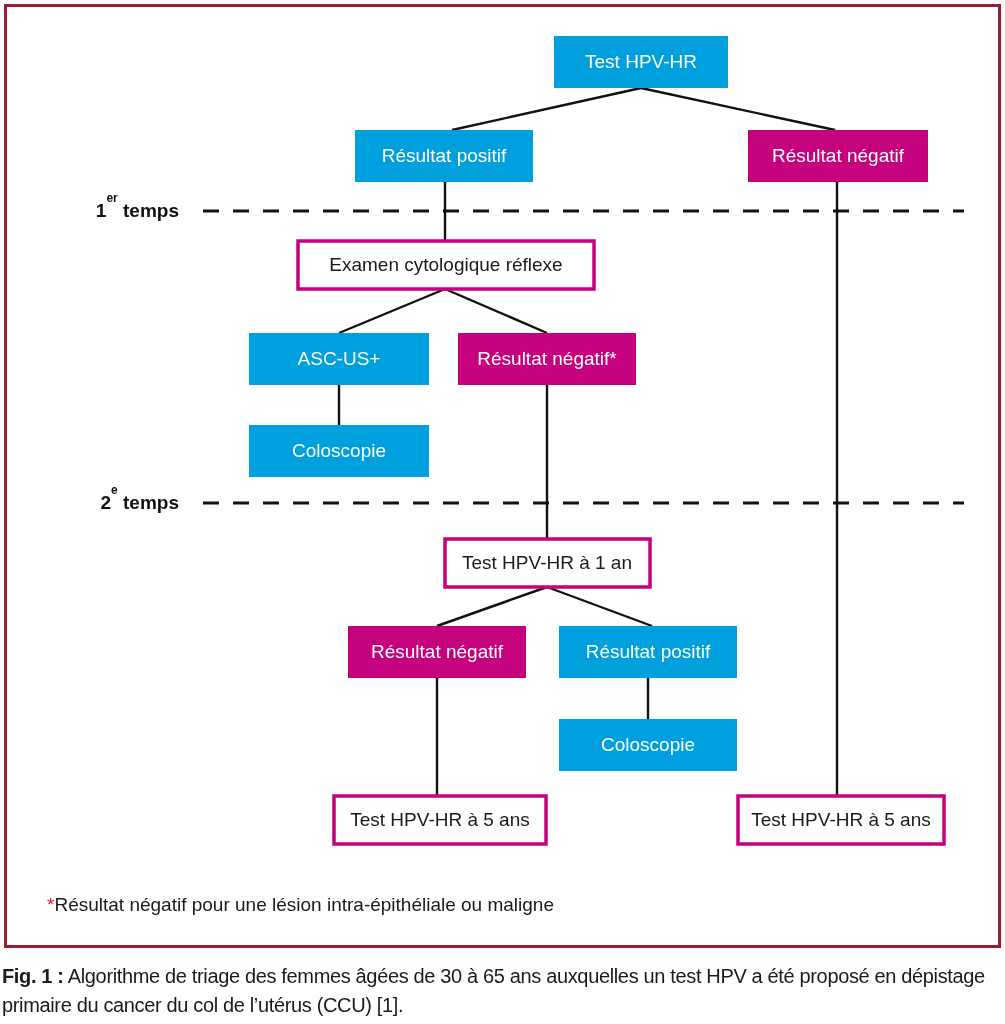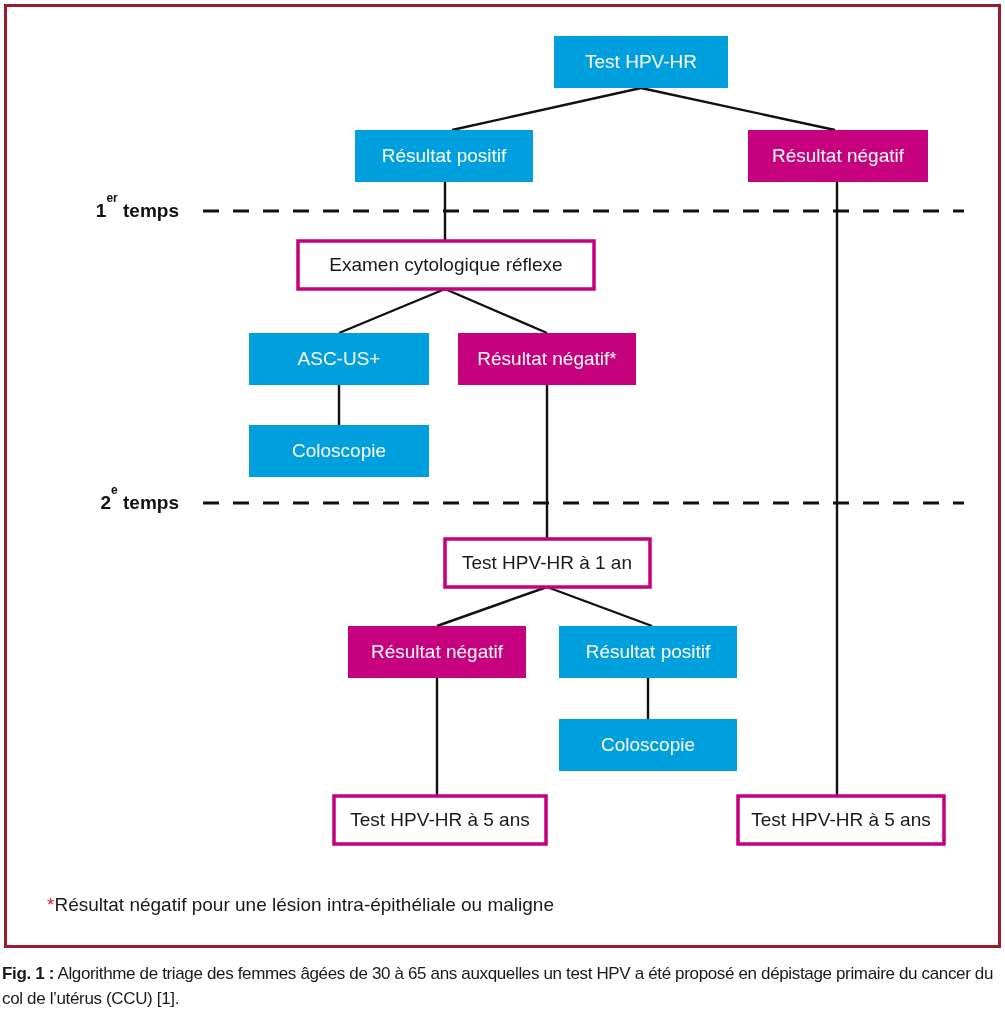--- a/index.html
+++ b/index.html
@@ -85,21 +85,21 @@
     font-family: "Liberation Sans", sans-serif;
     font-size: 19px;
   }
   
   #caption {
     position: absolute;
     left: 2px;
     top: 962px;
     width: 1000px;
     font-family: "Liberation Sans", sans-serif;
-    font-size: 17px;
+    font-size: 20px;
     line-height: 1.45;
     color: #1a1a1a;
     letter-spacing: -0.35px;
   }
   #caption .caption-lead {
     font-weight: bold;
   }
 </style>
 </head>
 <body>

